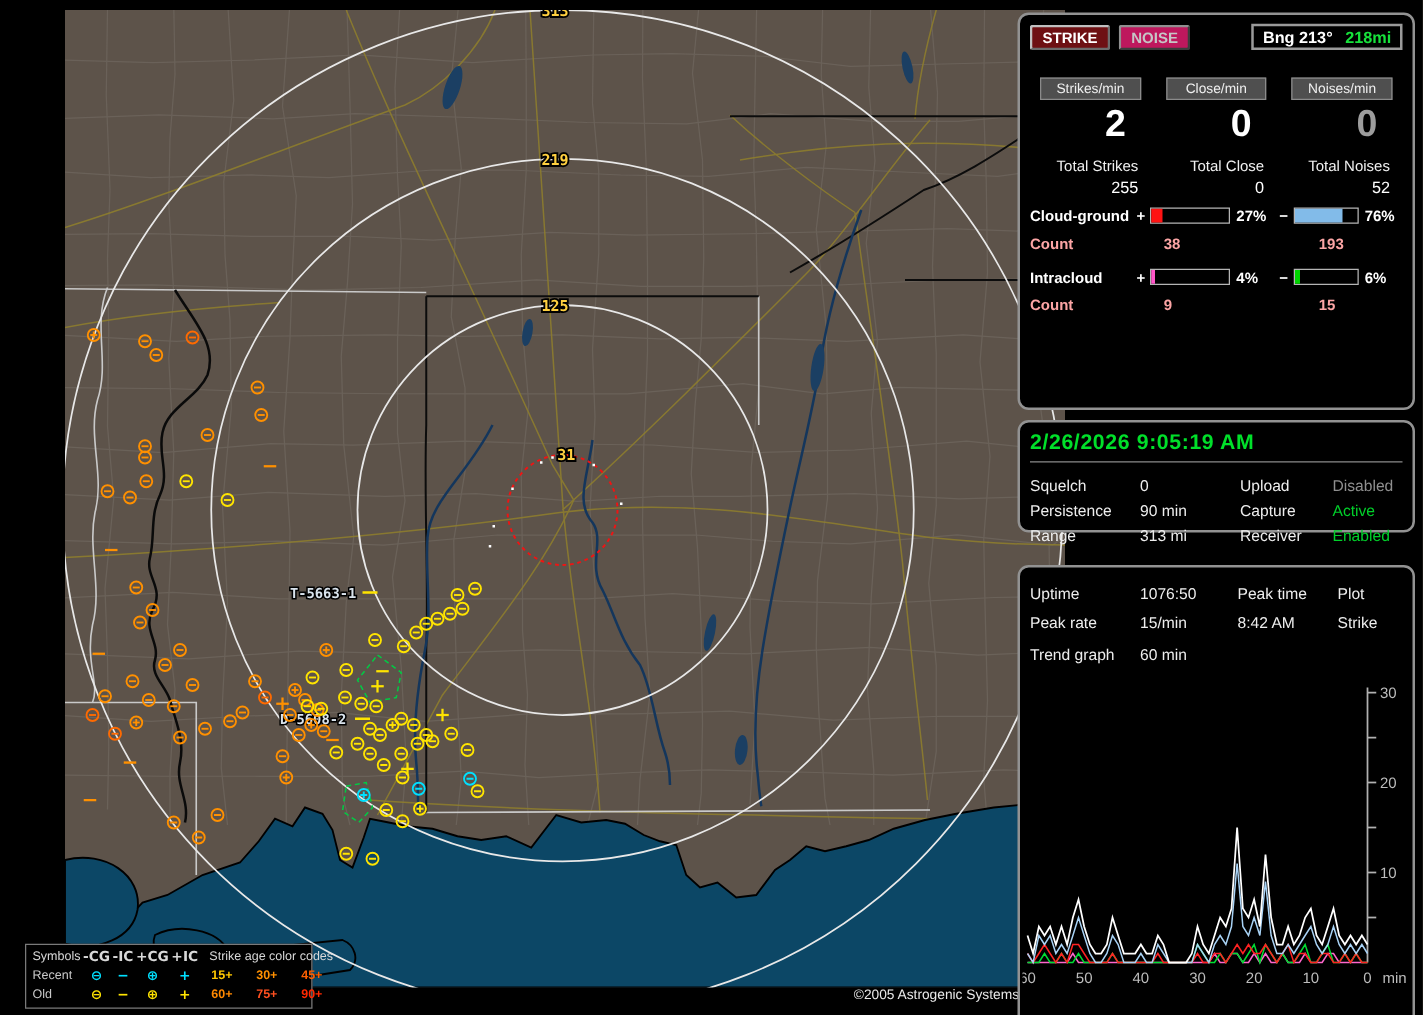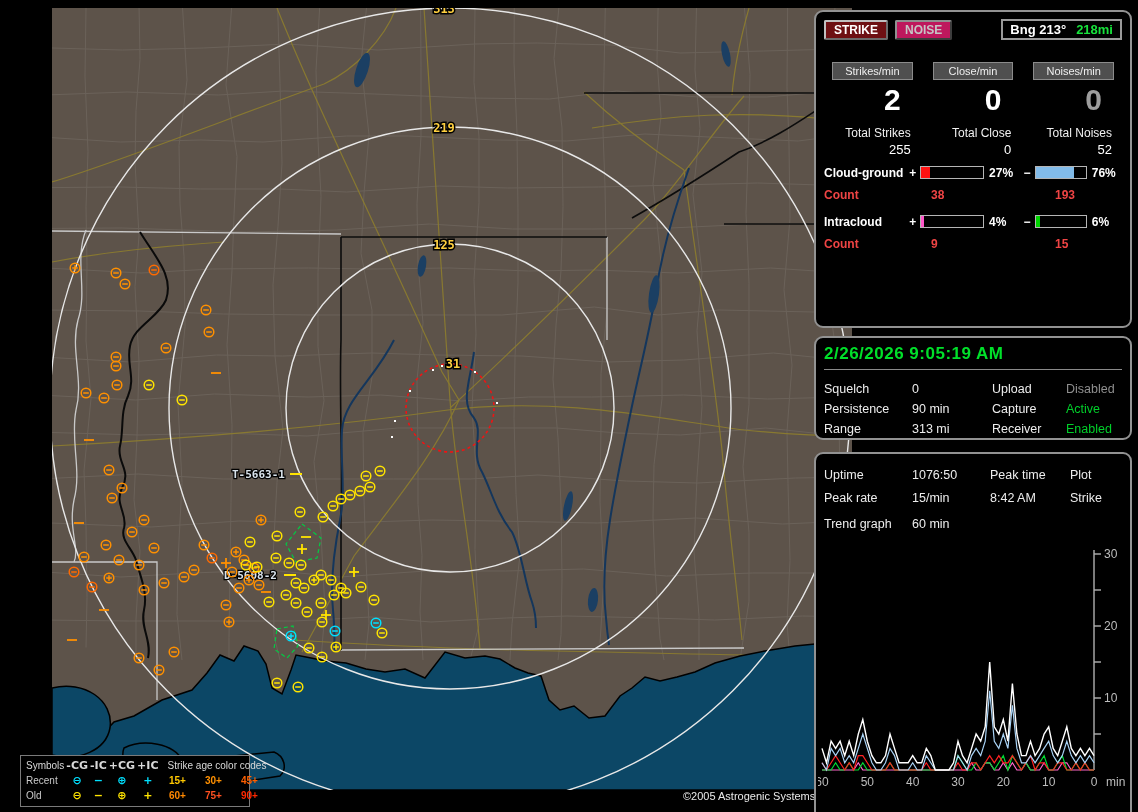--- a/index.html
+++ b/index.html
@@ -13,21 +13,21 @@
           border:1px solid #7a7a7a;box-sizing:border-box;font-size:10px;color:#c9c9c9;padding:2px 4px;}
   #legend table{border-collapse:collapse;width:100%;}
   #legend td{padding:0 1px;height:15px;line-height:15px;white-space:nowrap;}
   #legend .sym{font-family:"DejaVu Sans",sans-serif;font-weight:bold;font-size:11px;text-align:center;}
   #legend .age{font-weight:bold;text-align:center;}
   #legend .hdr{color:#d8d8d8;}
   
   .panel{position:absolute;left:814px;width:318px;background:#000;border:2px solid #929292;
          border-radius:9px;box-sizing:border-box;color:#e8e8e8;}
   #p1{top:10px;height:318px;}
-  #p2{top:336px;height:104px;}
+  #p2{top:336px;height:90px;}
   #p3{top:452px;height:440px;}
   .btnrow{display:flex;align-items:center;margin:7px 8px 0 8px;}
   .btn{font-size:12px;font-weight:bold;text-align:center;padding:1px 8px;border-radius:2px;}
   #btn-strike{background:#6e1013;color:#fff;border:2px outset #c0c0c0;}
   #btn-noise{background:#be185d;color:#c6c6c6;border:2px outset #909090;margin-left:7px;}
   #bng-box{margin-left:auto;border:2px solid #9a9a9a;background:#000;padding:1px 7px;display:flex;gap:10px;
            font-size:13px;font-weight:bold;}
   #bng-box .b1{color:#fff;} #bng-box .b2{color:#17e23b;}
   .cols3{display:grid;grid-template-columns:1fr 1fr 1fr;margin:0 6px;}
   .chip{background:#4f4f4f;color:#efefef;font-size:11px;text-align:center;padding:2px 0;margin:0 10px;
@@ -40,21 +40,21 @@
   #dist-title{color:#b9b9b9;font-size:12px;margin:26px 8px 0 8px;border-bottom:1px solid #8a8a8a;
               padding-bottom:3px;}
   .drow{display:flex;align-items:flex-start;margin:9px 8px 0 8px;font-size:12px;font-weight:bold;color:#fff;}
   .drow .dl{width:94px;} .drow .sign{width:11px;text-align:center;font-weight:bold;}
   .bar{width:70px;height:11px;border:1px solid #b5b5b5;background:#000;margin:0 2px;}
   .bar>div{height:100%;}
   .drow .pct1{width:36px;text-align:left;padding-left:3px;}
   .drow .sign2{width:13px;text-align:center;}
   .bar2{width:56px;}
   .drow .pct2{width:34px;text-align:left;padding-left:3px;}
-  .crow{display:flex;margin:8px 8px 0 8px;font-size:12px;font-weight:bold;color:#ef4444;}
+  .crow{display:flex;margin:8px 8px 0 8px;font-size:12px;font-weight:bold;color:#fca5a5;}
   .crow .dl{width:94px;} .crow .c1{width:122px;padding-left:13px;} .crow .c2{padding-left:2px;}
   #datetime{color:#00e02a;font-size:17px;font-weight:bold;margin:6px 8px 0 8px;
             border-bottom:1px solid #8a8a8a;padding-bottom:5px;letter-spacing:.5px;}
   .grid4{display:grid;grid-template-columns:88px 80px 74px 70px;margin:9px 8px 0 8px;font-size:12.5px;
          line-height:20px;color:#ededed;}
   .dim{color:#8f8f8f;} .grn{color:#00d02a;}
   .g4b{display:grid;grid-template-columns:88px 78px 80px 62px;margin:10px 8px 0 8px;font-size:12.5px;
        line-height:23px;color:#ededed;}
   #trend-row{display:grid;grid-template-columns:88px 100px;margin:7px 8px 0 8px;font-size:12.5px;color:#ededed;}
   #trend-svg{position:absolute;left:2px;top:88px;}

